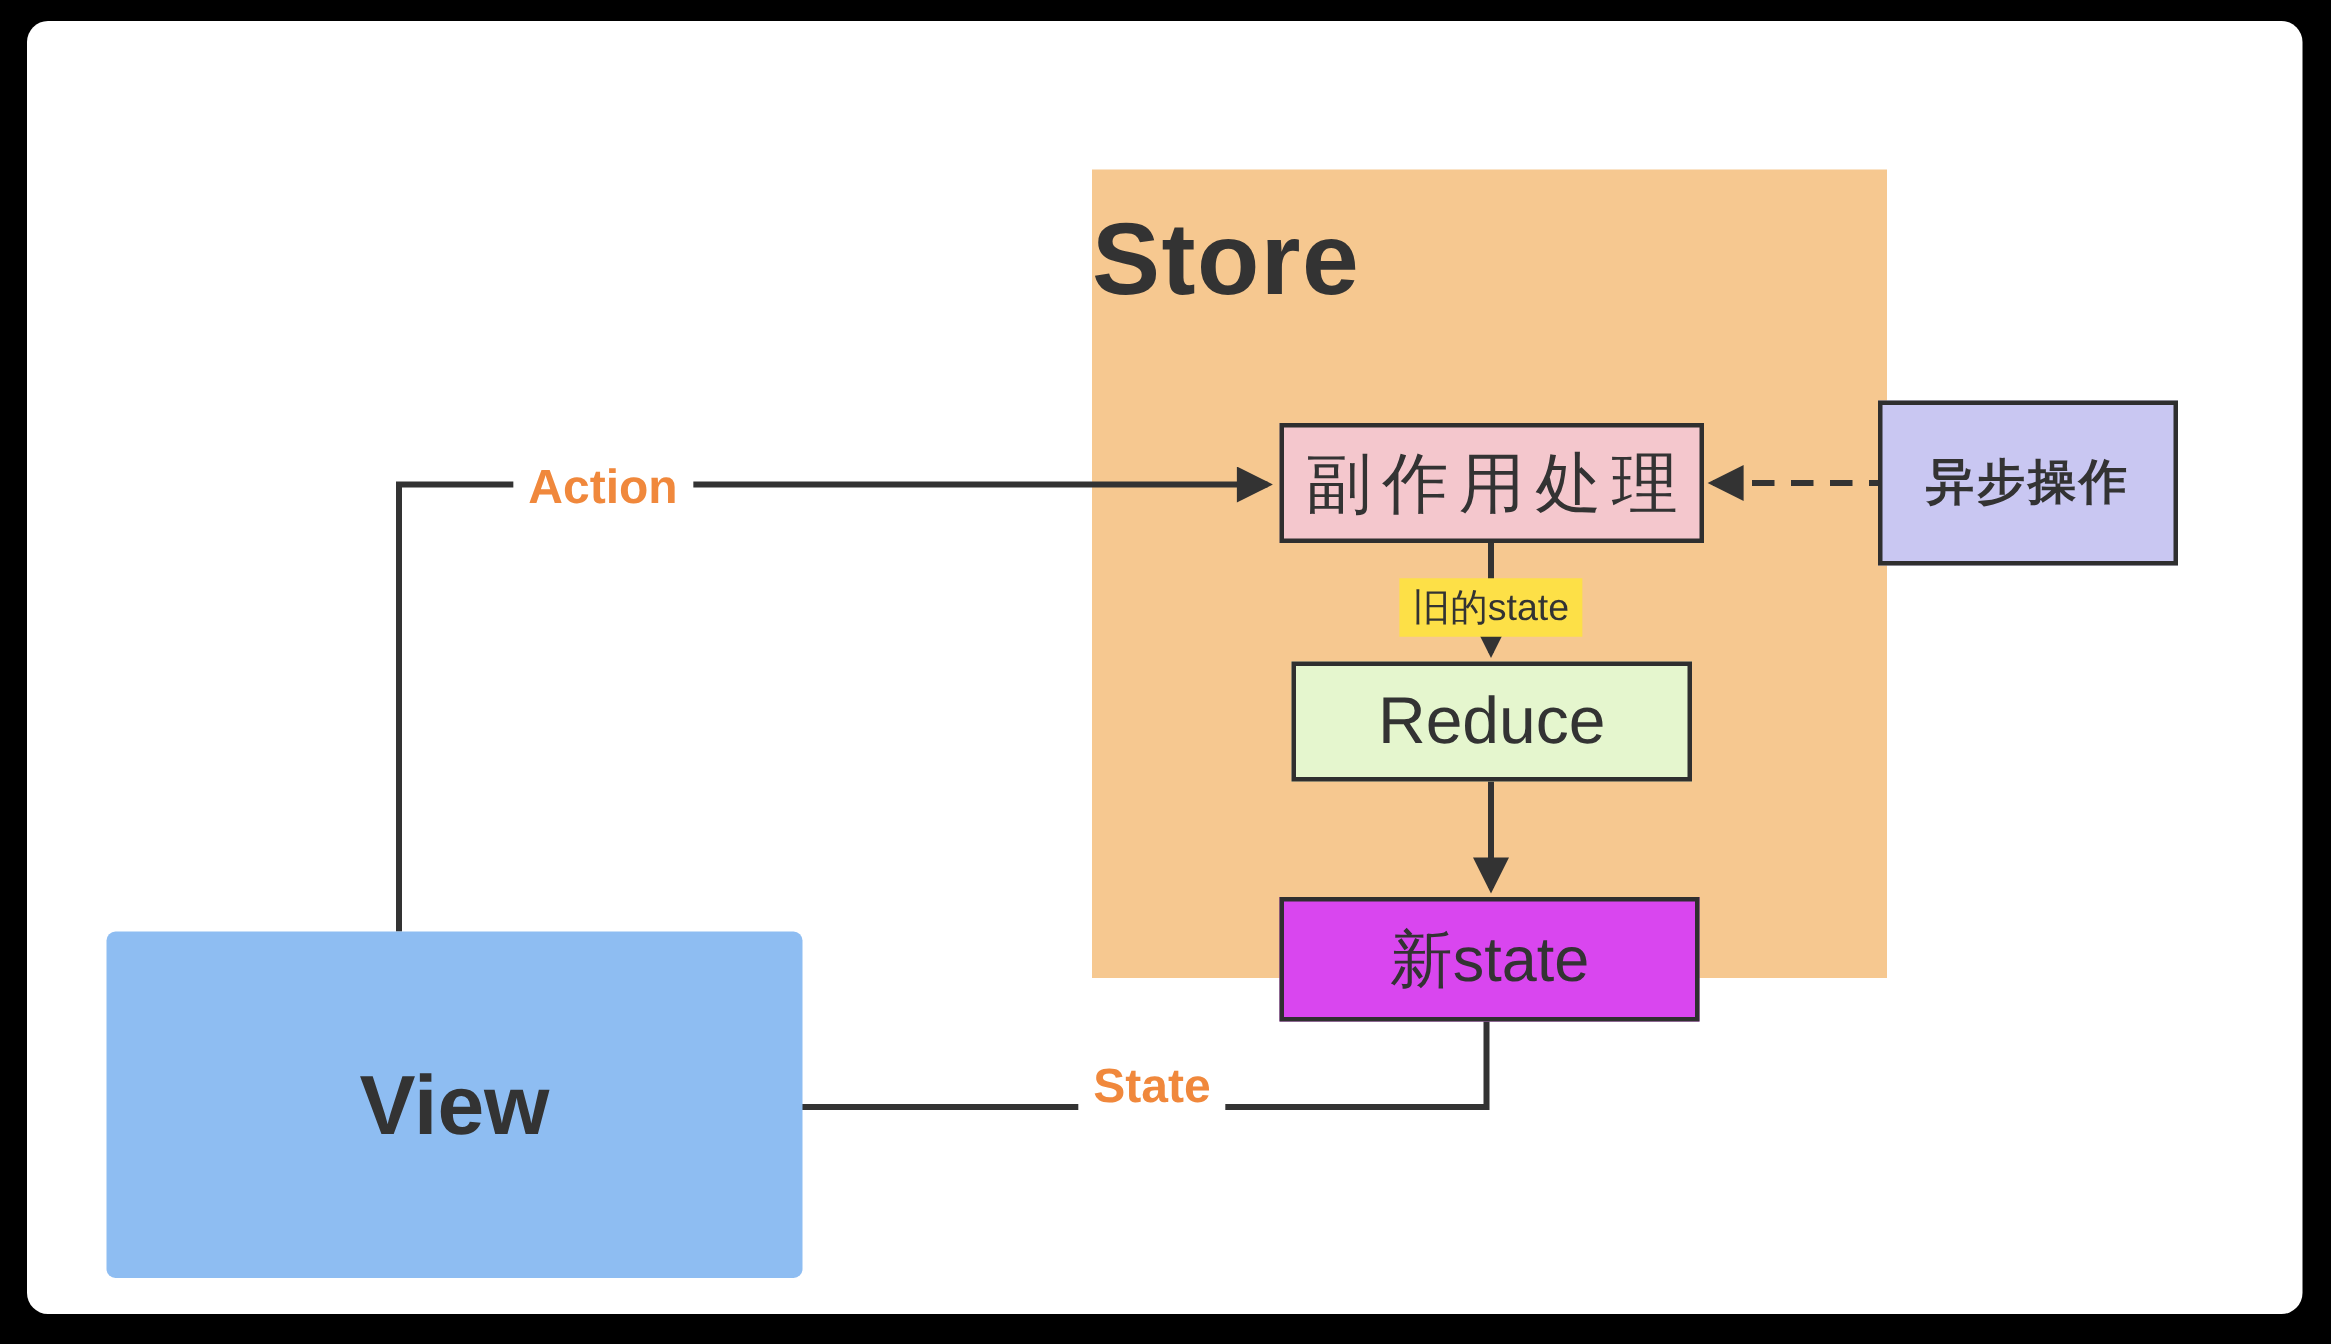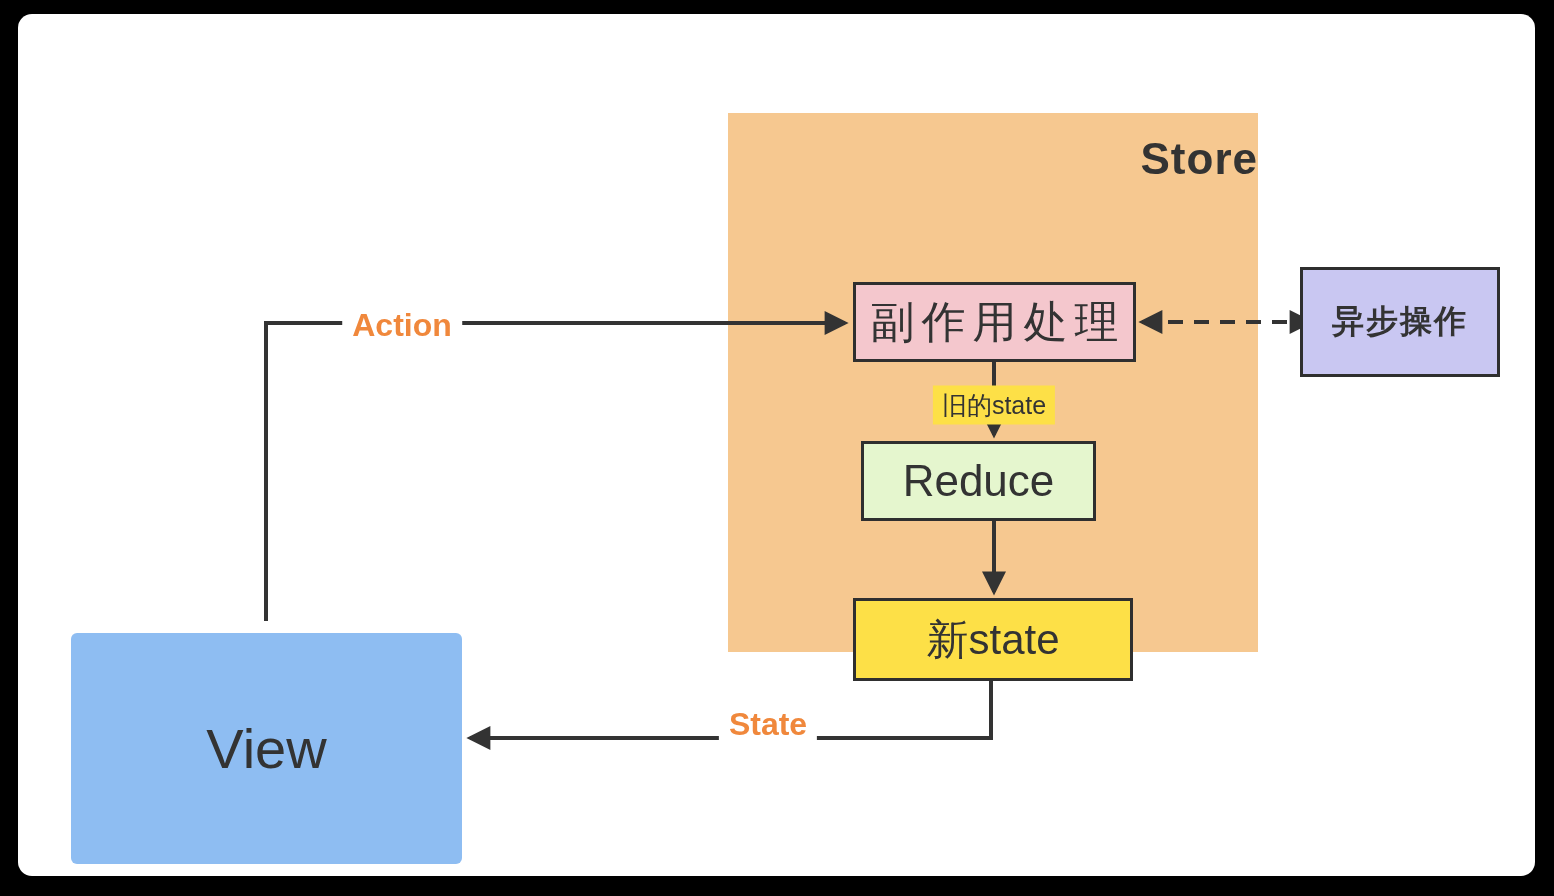--- a/index.html
+++ b/index.html
@@ -12,43 +12,43 @@
     position:absolute;left:18px;top:14px;width:1517px;height:862px;
     background:#fff;border-radius:14px;
   }
   
   .store-box{
     position:absolute;left:728px;top:113px;width:530px;height:539px;
     background:#F6C890;
   }
   .store-title{
     position:absolute;left:728px;top:134px;width:530px;
-    text-align:right;font-size:44px;font-weight:600;color:#333;
+    text-align:left;font-size:68px;font-weight:600;color:#333;
     letter-spacing:1px;
   }
   
   svg.arrows{position:absolute;left:0;top:0;width:1554px;height:896px;pointer-events:none;}
   
   .node{
     position:absolute;box-sizing:border-box;
     border:3px solid #2F2F2F;
     display:flex;align-items:center;justify-content:center;
     color:#333;
   }
   .side-effect{left:853px;top:282px;width:283px;height:80px;background:#F4C7CD;
     font-size:44px;letter-spacing:7px;padding-left:7px;}
-  .reduce{left:861px;top:441px;width:235px;height:80px;background:#E5F6CE;font-size:44px;}
-  .new-state{left:853px;top:598px;width:280px;height:83px;background:#fde047;font-size:42px;}
-  .async-op{left:1300px;top:267px;width:200px;height:110px;background:#C9C7F2;
+  .reduce{left:861px;top:441px;width:267px;height:80px;background:#E5F6CE;font-size:44px;}
+  .new-state{left:853px;top:598px;width:280px;height:83px;background:#d946ef;font-size:42px;}
+  .async-op{left:1252px;top:267px;width:200px;height:110px;background:#C9C7F2;
     font-size:32px;font-weight:bold;letter-spacing:2px;}
   .view-box{
-    position:absolute;left:71px;top:621px;width:391px;height:231px;
+    position:absolute;left:71px;top:621px;width:464px;height:231px;
     background:#8EBDF2;border-radius:6px;
     display:flex;align-items:center;justify-content:center;
-    font-size:56px;font-weight:400;color:#333;margin-top:12px;
+    font-size:56px;font-weight:700;color:#333;
   }
   
   .edge-label{
     position:absolute;transform:translate(-50%,-50%);
     background:#fff;padding:0 10px;
     color:#F0883C;font-size:32px;font-weight:bold;white-space:nowrap;
   }
   .edge-label.action{left:402px;top:325px;}
   .edge-label.state{left:768px;top:724px;}
   .old-state-label{

